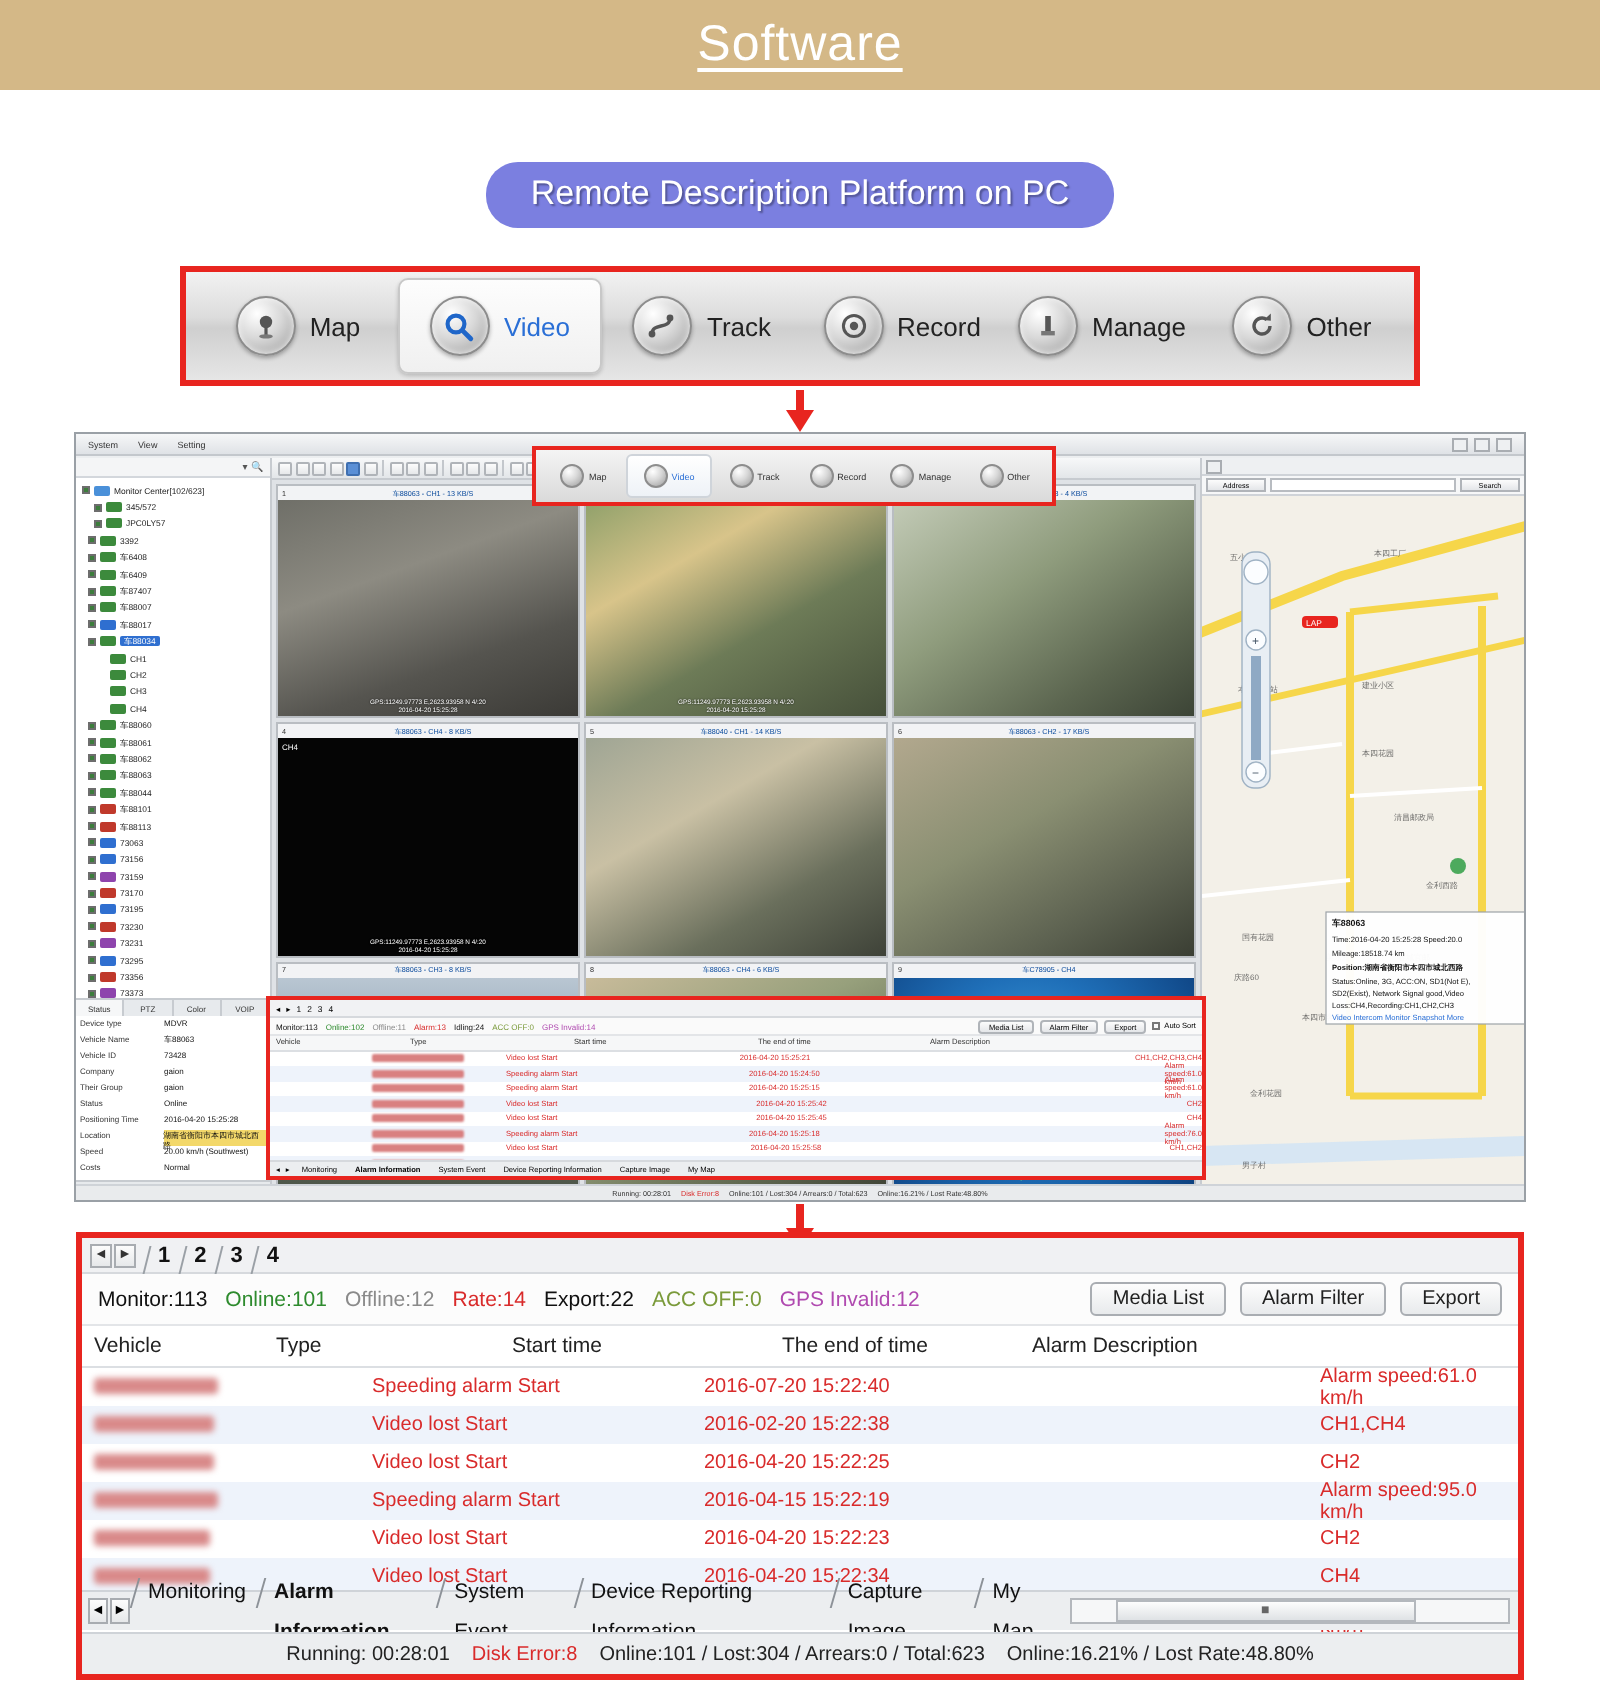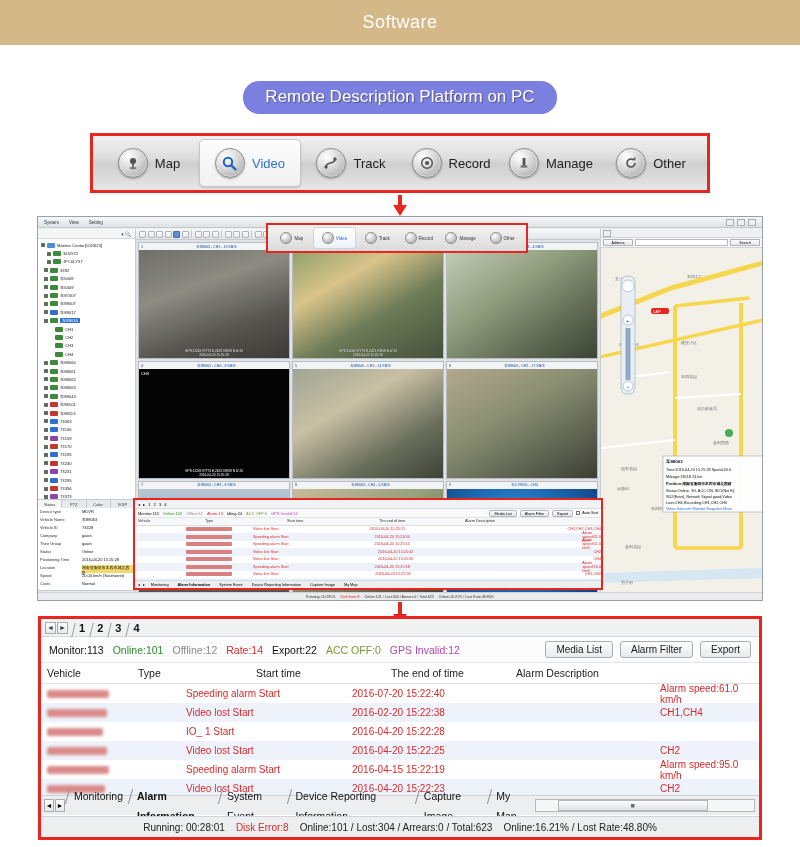--- a/index.html
+++ b/index.html
@@ -12,22 +12,23 @@
   }
 
   
   .banner {
     height: 45px;
     background: #d4b887;
     display: flex; align-items: center; justify-content: center;
   }
   .banner-title {
     color: #ffffff;
-    font-size: 18px;
+    font-size: 25px;
     letter-spacing: .5px;
+    text-decoration: underline;
     text-underline-offset: 4px;
   }
 
   
   .pill-wrap { display: flex; justify-content: center; margin-top: 36px; }
   .pill {
     background: #7b7fe0;
     color: #ffffff;
     font-size: 17px;
     padding: 6px 22px 7px;
@@ -889,27 +890,20 @@
         <span class="c5 red">Alarm speed:61.0 km/h</span>
       </div>
       <div class="zp-row">
         <span class="c1"><i class="vblur" style="width:60px;background:#d98a8a"></i></span>
         <span class="c2 red">Video lost Start</span>
         <span class="c3 red">2016-02-20 15:22:38</span>
         <span class="c4"></span>
         <span class="c5 red">CH1,CH4</span>
       </div>
       <div class="zp-row">
-        <span class="c1"><i class="vblur" style="width:56px;background:#d98a8a"></i></span>
-        <span class="c2 red">IO_ 1 Start</span>
-        <span class="c3 red">2016-04-20 15:22:28</span>
-        <span class="c4"></span>
-        <span class="c5 red"></span>
-      </div>
-      <div class="zp-row">
         <span class="c1"><i class="vblur" style="width:60px;background:#d98a8a"></i></span>
         <span class="c2 red">Video lost Start</span>
         <span class="c3 red">2016-04-20 15:22:25</span>
         <span class="c4"></span>
         <span class="c5 red">CH2</span>
       </div>
       <div class="zp-row">
         <span class="c1"><i class="vblur" style="width:62px;background:#d98a8a"></i></span>
         <span class="c2 red">Speeding alarm Start</span>
         <span class="c3 red">2016-04-15 15:22:19</span>

